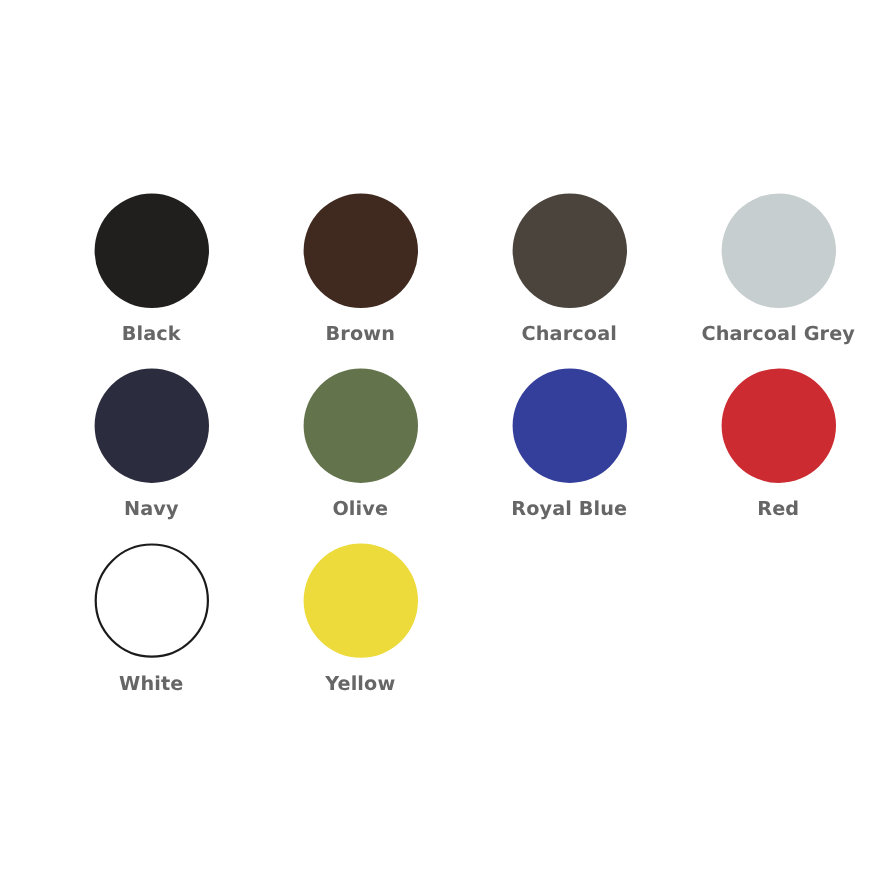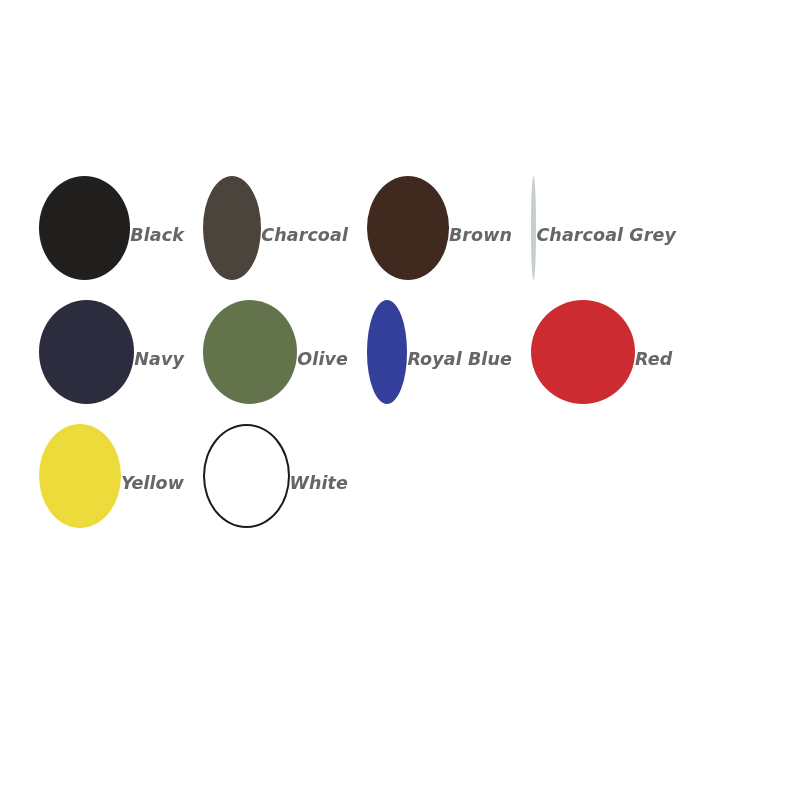--- a/index.html
+++ b/index.html
@@ -29,25 +29,25 @@
   .swatch-grid {
     width: 760px;
     display: flex;
     flex-wrap: wrap;
     justify-content: flex-start;
     align-content: flex-start;
   }
 
   .swatch-cell {
     width: 145px;
-    margin-left: 19px;
+    margin-left: 45px;
     display: flex;
+    flex-direction: column;
     align-items: center;
     margin-bottom: 20px;
-    font-style: italic;
   }
 
   .swatch-dot {
     width: 104px;
     height: 104px;
     border-radius: 50%;
     box-sizing: border-box;
     display: block;
   }
 
@@ -69,26 +69,26 @@
 </head>
 <body>
 
 <div id="swatch-picker">
   <div class="swatch-grid">
       <div class="swatch-cell">
         <span class="swatch-dot" style="background: rgb(33, 31, 30);"></span>
         <span class="swatch-label">Black</span>
       </div>
       <div class="swatch-cell">
+        <span class="swatch-dot" style="background: rgb(64, 42, 32);"></span>
+        <span class="swatch-label">Brown</span>
+      </div>
+      <div class="swatch-cell">
         <span class="swatch-dot" style="background: rgb(75, 68, 61);"></span>
         <span class="swatch-label">Charcoal</span>
-      </div>
-      <div class="swatch-cell">
-        <span class="swatch-dot" style="background: rgb(64, 42, 32);"></span>
-        <span class="swatch-label">Brown</span>
       </div>
       <div class="swatch-cell">
         <span class="swatch-dot" style="background: rgb(199, 206, 208);"></span>
         <span class="swatch-label">Charcoal Grey</span>
       </div>
       <div class="swatch-cell">
         <span class="swatch-dot" style="background: rgb(43, 44, 62);"></span>
         <span class="swatch-label">Navy</span>
       </div>
       <div class="swatch-cell">
@@ -97,21 +97,21 @@
       </div>
       <div class="swatch-cell">
         <span class="swatch-dot" style="background: rgb(52, 62, 155);"></span>
         <span class="swatch-label">Royal Blue</span>
       </div>
       <div class="swatch-cell">
         <span class="swatch-dot" style="background: rgb(203, 43, 49);"></span>
         <span class="swatch-label">Red</span>
       </div>
       <div class="swatch-cell">
+        <span class="swatch-dot outlined" style="background: rgb(255, 255, 255); border-color: rgb(27, 27, 27);"></span>
+        <span class="swatch-label">White</span>
+      </div>
+      <div class="swatch-cell">
         <span class="swatch-dot" style="background: rgb(237, 219, 60);"></span>
         <span class="swatch-label">Yellow</span>
-      </div>
-      <div class="swatch-cell">
-        <span class="swatch-dot outlined" style="background: rgb(255, 255, 255); border-color: rgb(27, 27, 27);"></span>
-        <span class="swatch-label">White</span>
       </div>
     </div>
 </div>
 
 </body></html>

